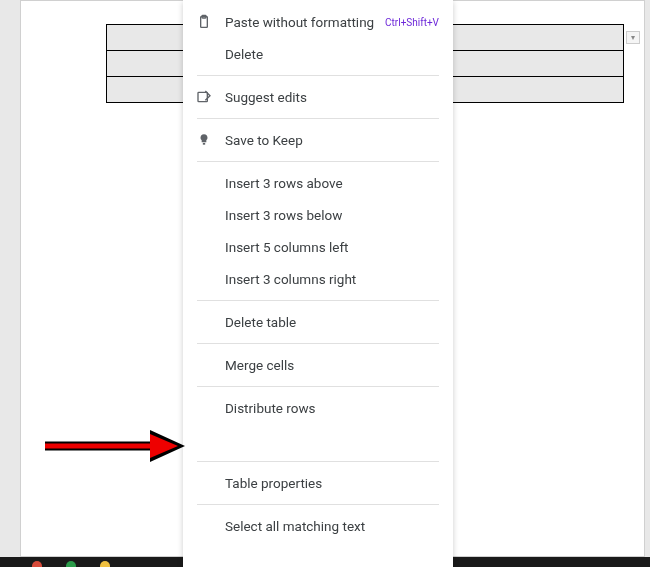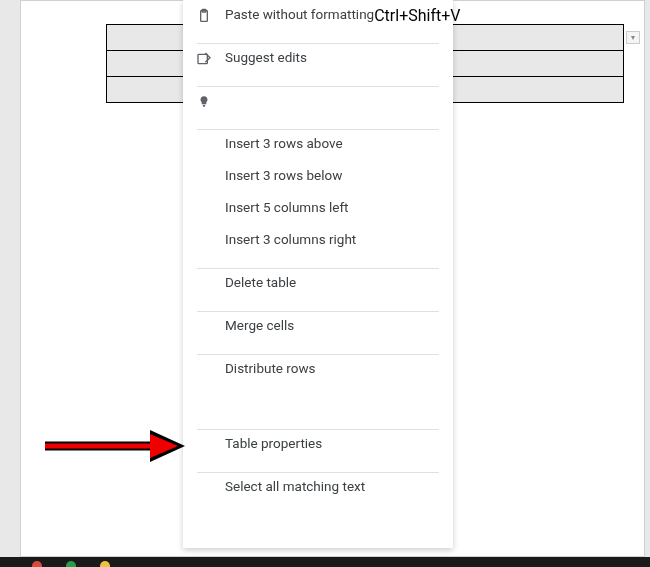--- a/index.html
+++ b/index.html
@@ -39,44 +39,44 @@
       left: 183px;
       top: 0;
       width: 270px;
       background: #fff;
       box-shadow: 0 2px 6px rgba(0,0,0,0.2);
       padding: 6px 0 6px 0;
       z-index: 10;
     }
     .menu-item {
       display: flex;
-      align-items: flex-start;
+      align-items: center;
       height: 32px;
       padding: 0 14px 0 10px;
       cursor: pointer;
       color: #3c4043;
       font-size: 13.5px;
     }
     .menu-icon {
       width: 22px;
       height: 20px;
       display: flex;
       align-items: center;
       justify-content: center;
       flex-shrink: 0;
       margin-right: 10px;
     }
     .menu-label {
       flex: 1;
       white-space: nowrap;
     }
     .menu-shortcut {
-      color: #000000;
-      font-size: 16px;
-      margin-left: 0;
+      color: #6d28d9;
+      font-size: 10px;
+      margin-left: 8px;
     }
     .separator {
       height: 1px;
       background: #e0e0e0;
       margin: 5px 14px;
     }
     .table-button {
       position: absolute;
       right: 4px;
       top: 30px;
@@ -138,20 +138,24 @@
     <span class="menu-icon">
       <svg width="16" height="16" viewBox="0 0 24 24" fill="none" stroke="#5f6368" stroke-width="2">
           <rect x="7" y="4" width="10" height="16" rx="1"></rect>
           <rect x="9" y="2" width="6" height="4" rx="1"></rect>
         </svg>
     </span>
     <span class="menu-label">Paste without formatting</span>
     <span class="menu-shortcut">Ctrl+Shift+V</span>
   </div>
 
+  <div class="menu-item">
+    <span class="menu-icon"></span>
+    <span class="menu-label">Delete</span>
+  </div>
 
   <div class="separator"></div>
 
   <div class="menu-item">
     <span class="menu-icon">
       <svg width="16" height="16" viewBox="0 0 24 24" fill="none" stroke="#5f6368" stroke-width="2">
           <rect x="3" y="5" width="14" height="14" rx="1"></rect>
           <path d="M14 3l7 7-7 7"></path>
         </svg>
     </span>
@@ -160,20 +164,21 @@
 
   <div class="separator"></div>
 
   <div class="menu-item">
     <span class="menu-icon">
       <svg width="14" height="16" viewBox="0 0 24 24" fill="#5f6368">
           <path d="M12 2C8 2 6 5 6 8c0 2 1 3 2 4v4h8v-4c1-1 2-2 2-4 0-3-2-6-6-6z"></path>
           <rect x="10" y="17" width="4" height="3"></rect>
         </svg>
     </span>
+    <span class="menu-label">Save to Keep</span>
   </div>
 
   <div class="separator"></div>
 
   <div class="menu-item">
     <span class="menu-icon"></span>
     <span class="menu-label">Insert 3 rows above</span>
   </div>
 
   <div class="menu-item">

